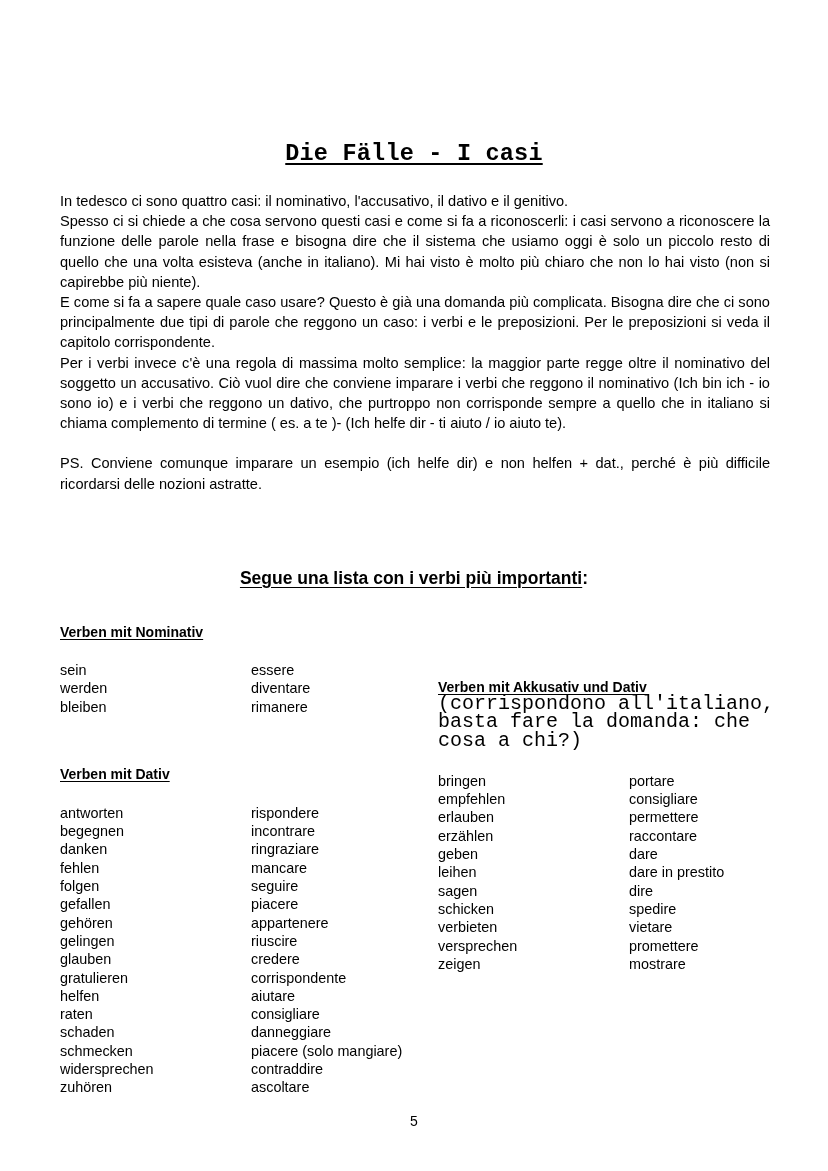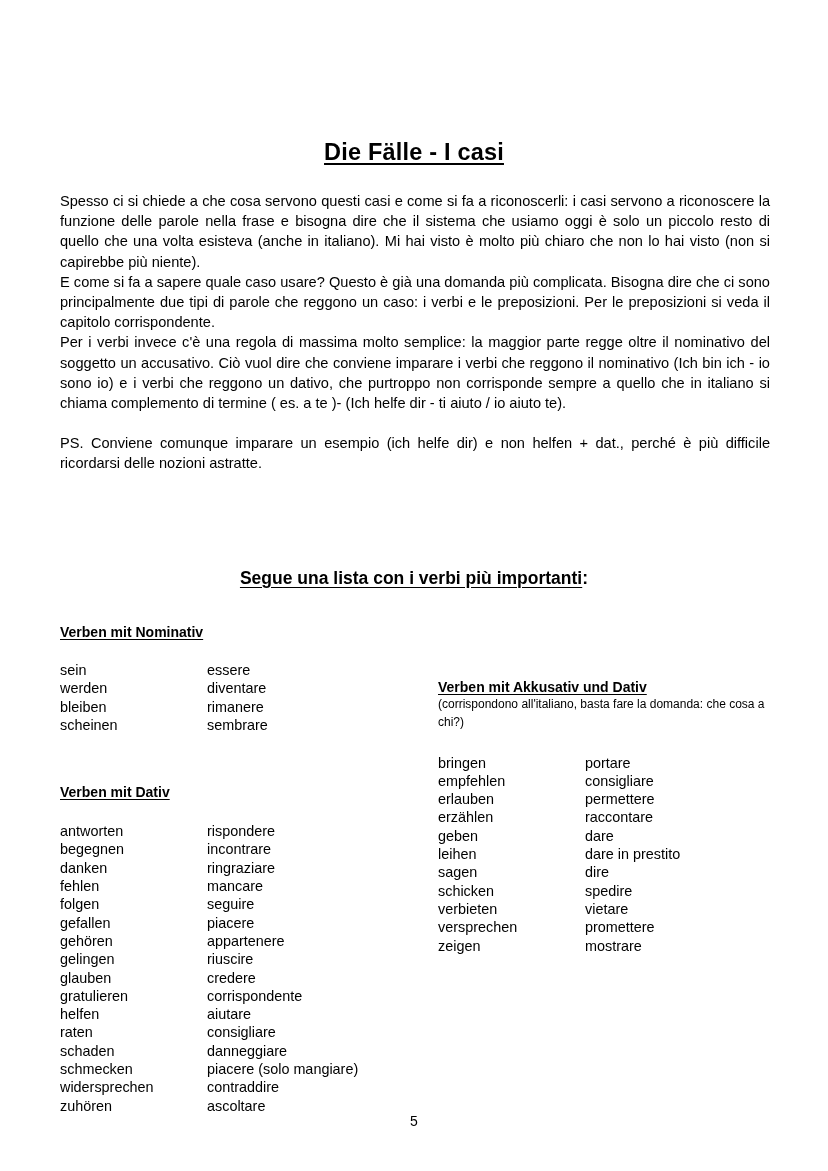--- a/index.html
+++ b/index.html
@@ -25,20 +25,21 @@
     top: 123px;
     width: 828px;
     text-align: center;
     font-size: 23.5px;
     font-weight: bold;
     letter-spacing: 0.2px;
   }
   .doc-title .u {
     text-decoration: underline;
     text-underline-offset: 3px;
+    font-family: Liberation Mono, monospace;
   }
   .body-block {
     position: absolute;
     left: 60px;
     top: 191px;
     width: 710px;
     font-size: 14.6px;
     line-height: 20.2px;
     text-align: justify;
   }
@@ -78,33 +79,35 @@
   }
 
   .grp-head {
     font-size: 14px;
     font-weight: bold;
     text-decoration: underline;
     text-underline-offset: 2px;
     margin: 0;
   }
   .grp-note {
-    font-size: 12px;
+    font-size: 20px;
     line-height: 18.3px;
     margin: 0;
+    font-family: Liberation Mono, monospace;
   }
   .vlist {
     margin: 0;
     padding: 0;
     list-style: none;
     font-size: 14.4px;
     line-height: 18.3px;
   }
   .vlist li {
     display: flex;
+    gap: 44px;
   }
   .vlist .de {
     flex: 0 0 147px;
   }
   .vlist .it {
     flex: 1 1 auto;
   }
   .gap-nom { height: 21px; }
   .gap-dat-head { height: 50px; }
   .gap-dat-list { height: 22px; }
@@ -120,20 +123,21 @@
   }
 </style>
 </head>
 <body>
 
 <div class="page">
 
   <h1 class="doc-title"><span class="u">Die Fälle - I casi</span></h1>
 
   <div class="body-block">
+    <p><span>In tedesco ci sono quattro casi: il nominativo, l'accusativo, il dativo e il genitivo.</span></p>
     <p><span>Spesso ci si chiede a che cosa servono questi casi e come si fa a riconoscerli: i casi servono a riconoscere la funzione delle parole nella frase e bisogna dire che il sistema che usiamo oggi è solo un piccolo resto di quello che una volta esisteva (anche in italiano). </span><b>Mi hai visto</b><span> è molto più chiaro che non </span><b>lo hai visto</b><span> (non si capirebbe più niente).</span></p>
     <p><span>E come si fa a sapere quale caso usare? Questo è già una domanda più complicata. Bisogna dire che ci sono principalmente due tipi di parole che reggono un caso: i verbi e le preposizioni. Per le preposizioni si veda il capitolo corrispondente.</span></p>
     <p><span>Per i verbi invece c'è una regola di massima molto semplice: la maggior parte regge oltre il nominativo del soggetto un accusativo. Ciò vuol dire che conviene imparare i verbi che reggono il nominativo </span><b>(Ich bin ich - io sono io)</b><span> e i verbi che reggono un dativo, che purtroppo non corrisponde sempre  a quello che in italiano  si chiama complemento di termine ( es. </span><b>a te</b><span> )- </span><b>(Ich helfe dir - ti aiuto / io aiuto te).</b></p>
     <p class="ps"><span>PS. Conviene comunque imparare un esempio (ich helfe dir) e non helfen + dat., perché è più difficile ricordarsi delle nozioni astratte.</span></p>
   </div>
 
   <h2 class="section-title"><span class="u">Segue una lista con i verbi più importanti</span><span>:</span></h2>
 
   <div class="col-left">
 
@@ -145,24 +149,20 @@
           <span class="it">essere</span>
         </li>
       <li>
           <span class="de">werden</span>
           <span class="it">diventare</span>
         </li>
       <li>
           <span class="de">bleiben</span>
           <span class="it">rimanere</span>
         </li>
-      <li>
-          <span class="de">scheinen</span>
-          <span class="it">sembrare</span>
-        </li>
     </ul>
 
     <div class="gap-dat-head"></div>
     <h3 class="grp-head">Verben mit Dativ</h3>
     <div class="gap-dat-list"></div>
     <ul class="vlist">
       <li>
           <span class="de">antworten</span>
           <span class="it">rispondere</span>
         </li>

